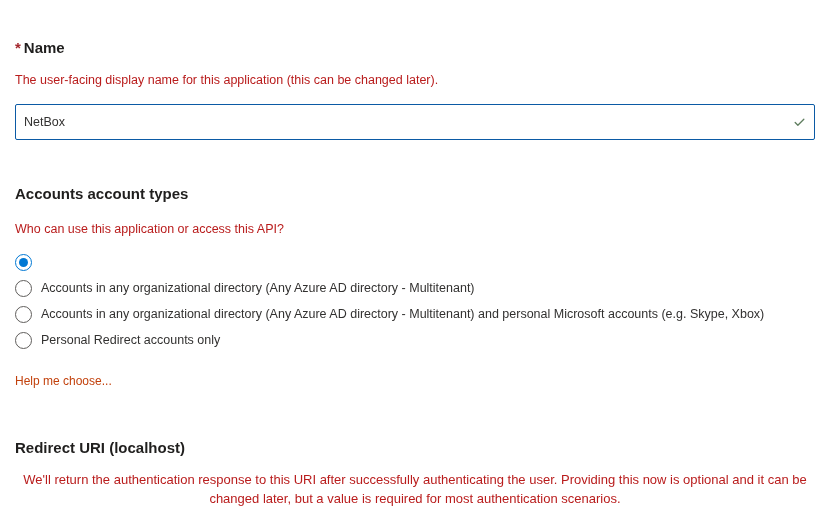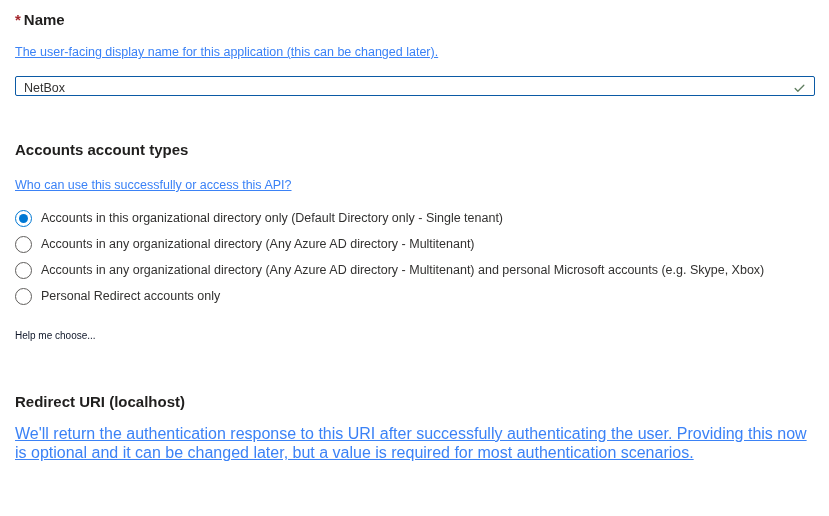--- a/index.html
+++ b/index.html
@@ -4,47 +4,46 @@
 <style>
   * { box-sizing: border-box; }
   html, body { margin: 0; padding: 0; }
   body {
     width: 829px; height: 516px;
     background: #ffffff;
     font-family: "Liberation Sans", sans-serif;
     color: #323130;
     overflow: hidden;
   }
-  .page { padding: 10px 14px 0 15px; }
+  .page { padding: 10px 14px 0 15px; margin-top: 28px; }
 
   .section-title {
     font-size: 15px;
     font-weight: 600;
     color: #201f1e;
     line-height: 20px;
     margin: 0;
   }
   .required { color: #a4262c; margin-right: 3px; font-weight: 600; }
 
   .helper {
     font-size: 12.5px;
     line-height: 16px;
-    color: #3b82f6;
+    color: #b91c1c;
     margin: 0;
-    text-decoration: underline;
   }
 
   
   .field {
-    height: 20px;
+    height: 36px;
     border: 1px solid #0b5aa5;
     border-radius: 2px;
     background: #fff;
     display: flex;
-    align-items: flex-end;
+    align-items: center;
     padding: 0 8px;
     font-size: 12.5px;
     color: #323130;
   }
   .field input {
     flex: 1;
     border: none;
     outline: none;
     padding: 0;
     margin: 0;
@@ -94,29 +93,29 @@
     margin-left: 9px;
     font-size: 12.5px;
     color: #323130;
     line-height: 16px;
     white-space: nowrap;
   }
 
   .help-link {
     display: inline-block;
     margin-top: 21px;
-    font-size: 10px;
-    color: #0f172a;
+    font-size: 12px;
+    color: #c2410c;
     text-decoration: none;
     cursor: pointer;
   }
 
   
   .redirect-section { margin-top: 49px; }
-  .redirect-helper { margin-top: 12px; max-width: 800px; font-size: 16px; line-height: 19px; }
+  .redirect-helper { margin-top: 12px; max-width: 800px; font-size: 13px; line-height: 19px; text-align: center; }
   .redirect-row {
     margin-top: 17px;
     display: flex;
     align-items: center;
   }
   .platform-select {
     width: 215px;
     justify-content: space-between;
     cursor: pointer;
   }
@@ -142,26 +141,25 @@
         <svg width="13" height="13" viewBox="0 0 24 24" fill="none" stroke="#5f7d5f" stroke-width="2.4" stroke-linecap="round" stroke-linejoin="round">
           <polyline points="20 6 9 17 4 12"></polyline>
         </svg>
       </span>
     </div>
   </div>
 
   <div class="account-section">
     <h2 class="section-title">Accounts account types</h2>
 
-    <p class="helper question">Who can use this successfully or access this API?</p>
+    <p class="helper question">Who can use this application or access this API?</p>
 
     <div class="radio-group">
       <div class="radio-row">
         <span class="radio checked"></span>
-        <span class="radio-label">Accounts in this organizational directory only (Default Directory only - Single tenant)</span>
       </div>
       <div class="radio-row">
         <span class="radio"></span>
         <span class="radio-label">Accounts in any organizational directory (Any Azure AD directory - Multitenant)</span>
       </div>
       <div class="radio-row">
         <span class="radio"></span>
         <span class="radio-label">Accounts in any organizational directory (Any Azure AD directory - Multitenant) and personal Microsoft accounts (e.g. Skype, Xbox)</span>
       </div>
       <div class="radio-row">

